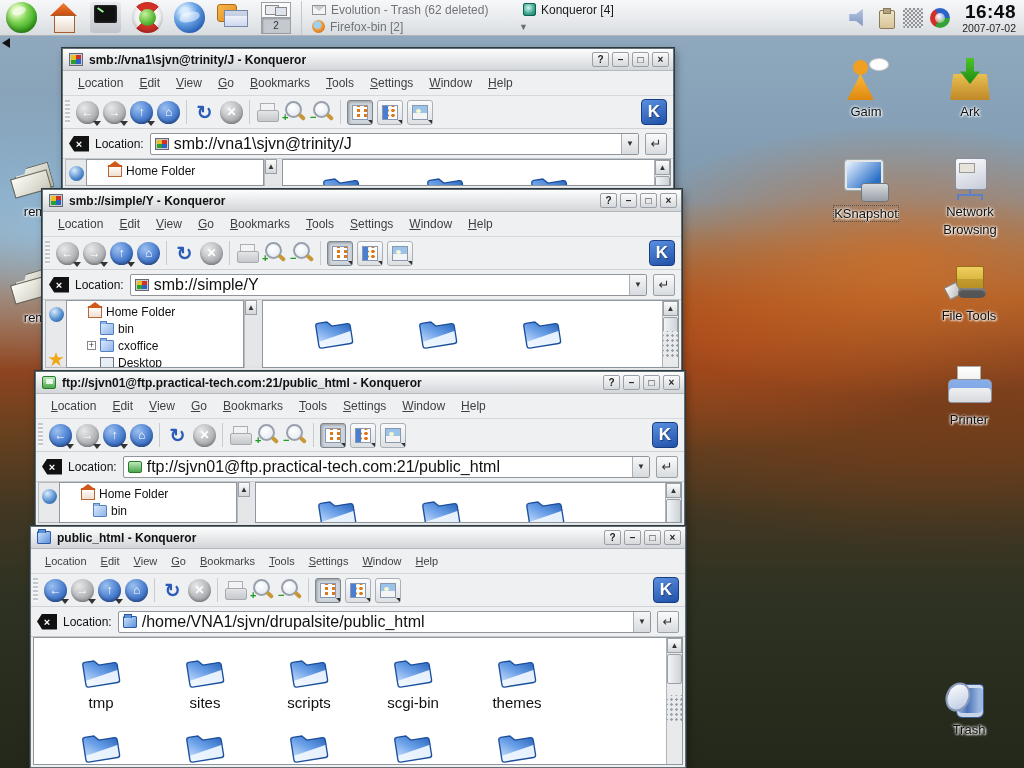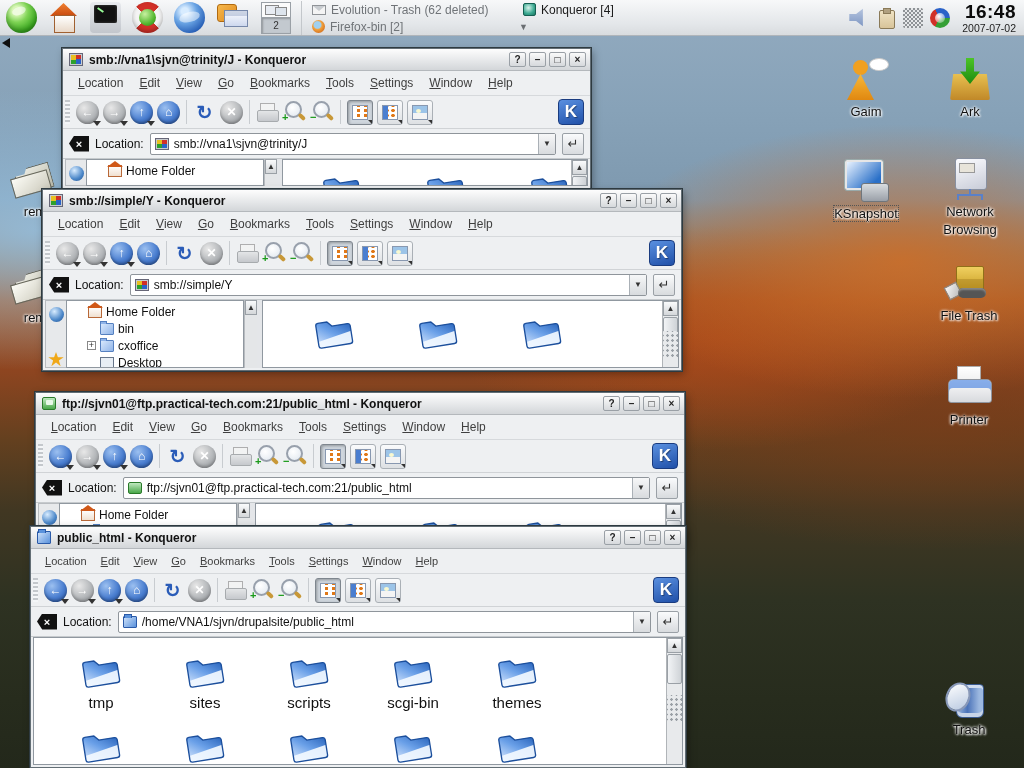--- a/index.html
+++ b/index.html
@@ -99,23 +99,23 @@
   .dg-trash::before { content:""; position:absolute; left:10px; top:8px; width:26px; height:32px; background:linear-gradient(90deg,#9cb8e0,#4a72b8 40%,#9cb8e0 85%); border:1px solid #3a5a90; border-radius:4px 4px 6px 6px; box-shadow:inset 0 3px 0 #d0dcf0, inset 0 -4px 0 #c8d4e8; }
   .dg-trash::after { content:""; position:absolute; left:0px; top:6px; width:20px; height:26px; border-radius:50%; background:linear-gradient(135deg,#fff,#b8c8e0); border:2px solid #8898b8; transform:rotate(24deg); }
   .dg-tux-monitor::before { content:""; position:absolute; left:2px; top:0; width:40px; height:30px; background:#ccd8ea; border:3px solid #2a3a56; border-radius:3px; }
   .dg-tux-monitor::after { content:""; position:absolute; left:17px; top:6px; width:12px; height:18px; background:#111; border-radius:50% 50% 40% 40%; box-shadow:inset 0 -9px 0 #fff; }
   .dg-tux-monitor .stand { position:absolute; left:14px; top:31px; width:18px; height:8px; background:#b8c2d0; border:1px solid #667; }
   .dg-remfolder::before { content:""; position:absolute; left:4px; top:8px; width:34px; height:24px; background:linear-gradient(150deg,#f2f2ea,#b8b8a8); border:1px solid #66665a; transform:rotate(-16deg); clip-path:polygon(0 22%,28% 22%,38% 0,100% 0,100% 100%,0 100%); }
   .dg-remfolder::after { content:""; position:absolute; left:0px; top:16px; width:36px; height:18px; background:linear-gradient(150deg,#fcfcf6,#cccabc); border:1px solid #66665a; transform:rotate(-16deg); }
 
   
   .kwin { position:absolute; background:#eef0f2; border:1px solid #636e75; outline:1px solid #2e3a40; box-shadow:2px 3px 8px rgba(0,0,0,.35); display:flex; flex-direction:column; }
-  .w1 { left:62px; top:48px;  width:529px; height:141px; z-index:10; }
+  .w1 { left:62px; top:48px;  width:612px; height:141px; z-index:10; }
   .w2 { left:42px; top:189px; width:640px; height:182px; z-index:11; }
-  .w3 { left:35px; top:392px; width:650px; height:155px; z-index:12; }
+  .w3 { left:35px; top:371px; width:650px; height:155px; z-index:12; }
   .w4 { left:30px; top:526px; width:656px; height:242px; z-index:13; }
 
   .titlebar { height:22px; flex:0 0 22px; display:flex; align-items:center; gap:6px; padding:0 4px 0 6px;
     background:linear-gradient(180deg,#fdfdfd,#e4e6e8 60%,#d3d6d9); border-bottom:1px solid #b4b8bc; cursor:default; }
   .ttext { flex:1; font-size:12px; font-weight:bold; color:#111; white-space:nowrap; overflow:hidden; }
   .tbtns { display:flex; gap:3px; }
   .tb { width:17px; height:15px; font-size:10px; font-weight:bold; color:#222; display:flex; align-items:center; justify-content:center;
     background:linear-gradient(180deg,#fafafa,#d6d9dc); border:1px solid #9aa0a6; border-radius:2px; cursor:pointer; }
 
   .ticon { width:14px; height:13px; position:relative; flex:0 0 auto; }
@@ -161,21 +161,21 @@
   .kde-logo { margin-left:auto; width:26px; height:26px; border-radius:4px; background:linear-gradient(160deg,#5a90e0,#2050a8);
     color:#fff; font-weight:bold; font-size:17px; display:flex; align-items:center; justify-content:center; cursor:pointer;
     text-shadow:1px 1px 1px rgba(0,0,0,.4); border:1px solid #1a3c80; }
 
   .locrow { height:30px; flex:0 0 30px; display:flex; align-items:center; gap:6px; padding:0 6px;
     background:#eef0f2; border-bottom:1px solid #c6cacd; }
   .clear-btn { width:20px; height:16px; background:#111; color:#fff; font-size:11px; font-weight:bold;
     display:flex; align-items:center; justify-content:center; clip-path:polygon(0 50%,26% 0,100% 0,100% 100%,26% 100%); cursor:pointer; }
   .loclabel { font-size:12px; color:#111; }
   .combo { flex:1; height:22px; background:#fff; border:1px solid #8f959b; border-radius:2px; display:flex; align-items:center; gap:5px; padding-left:4px; cursor:text; }
-  .combo-text { flex:1; font-size:12px; color:#111; white-space:nowrap; overflow:hidden; }
+  .combo-text { flex:1; font-size:16px; color:#111; white-space:nowrap; overflow:hidden; }
   .combo-arrow { width:17px; align-self:stretch; background:linear-gradient(180deg,#f6f7f8,#d8dbde); border-left:1px solid #aab0b6;
     font-size:8px; color:#333; display:flex; align-items:center; justify-content:center; cursor:pointer; }
   .go-btn { width:22px; height:22px; border:1px solid #9aa0a6; border-radius:2px; background:linear-gradient(180deg,#fafbfc,#d8dbde);
     font-size:13px; color:#333; display:flex; align-items:center; justify-content:center; cursor:pointer; }
   .cicon { width:14px; height:12px; position:relative; flex:0 0 auto; }
 
   .contentrow { flex:1; display:flex; overflow:hidden; padding:0 2px 2px 2px; }
   .side-iconcol { width:21px; background:#e7e9eb; border:1px solid #b8bcc0; border-right:none; display:flex; flex-direction:column; align-items:center; gap:8px; padding-top:6px; }
   .s-globe { width:15px; height:15px; border-radius:50%; background:radial-gradient(circle at 36% 30%, #d8ecff, #4a86c8 60%, #24528e); cursor:pointer; }
   .s-star { width:16px; height:15px; background:#f0a818; clip-path:polygon(50% 0,62% 35%,98% 35%,68% 57%,79% 95%,50% 70%,21% 95%,32% 57%,2% 35%,38% 35%); cursor:pointer; }
@@ -301,21 +301,21 @@
   <div class="dicon" style="left:924px; top:158px;">
     <span class="dicon-img dg-network">
         <span class="net"></span>
       </span>
     <span class="dicon-label">Network Browsing</span>
   </div>
   <div class="dicon" style="left:923px; top:262px;">
     <span class="dicon-img dg-fileroller">
         <span class="blade"></span>
       </span>
-    <span class="dicon-label">File Trash</span>
+    <span class="dicon-label">File Tools</span>
   </div>
   <div class="dicon" style="left:923px; top:366px;">
     <span class="dicon-img dg-printer"></span>
     <span class="dicon-label">Printer</span>
   </div>
   <div class="dicon" style="left:923px; top:676px;">
     <span class="dicon-img dg-trash"></span>
     <span class="dicon-label">Trash</span>
   </div>
 

